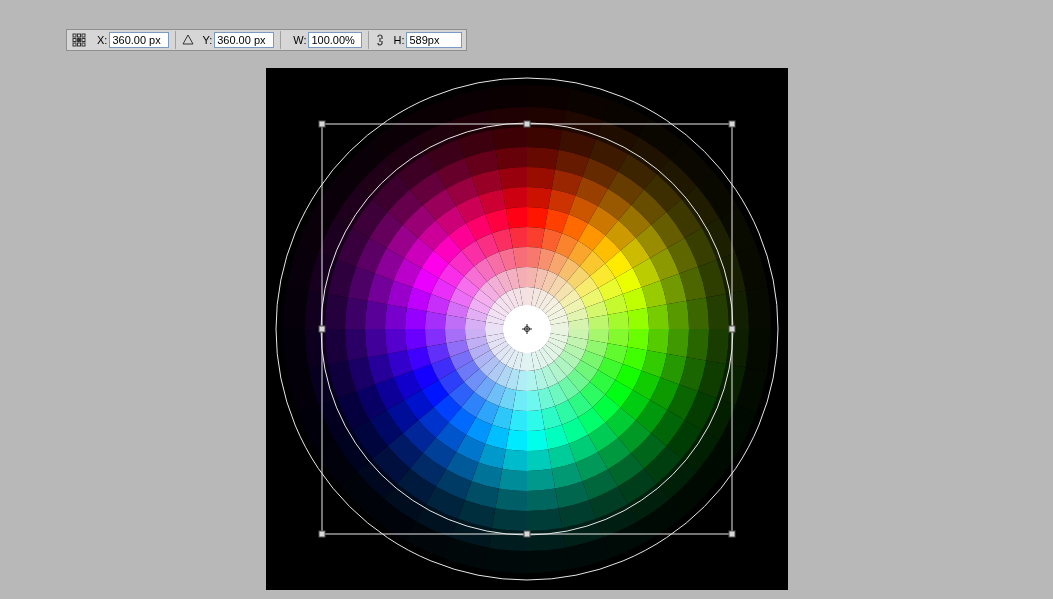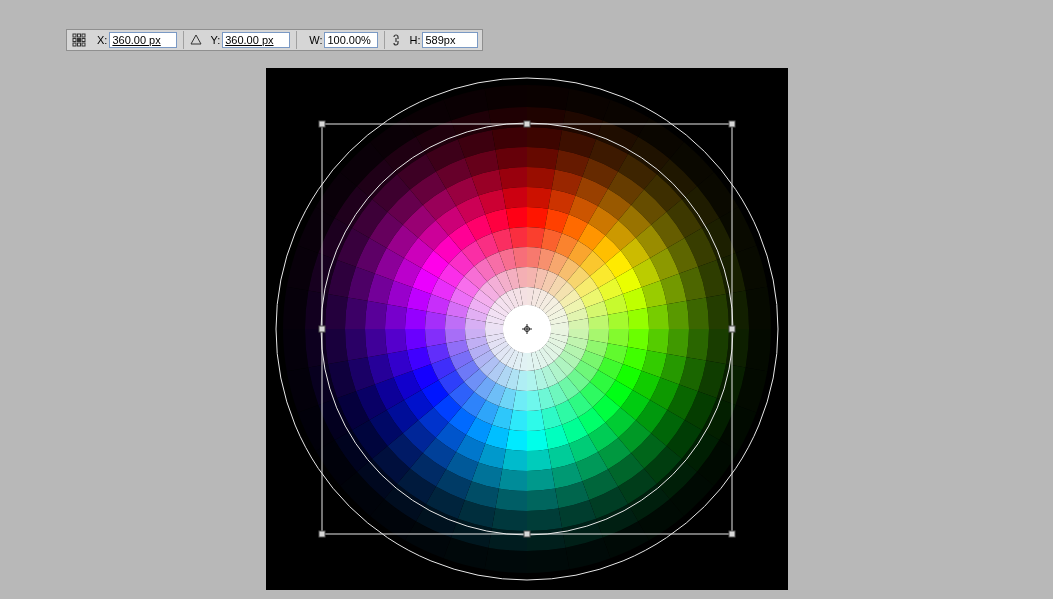--- a/index.html
+++ b/index.html
@@ -2,21 +2,21 @@
 <html><head>
 <meta charset="utf-8">
 <style>
   html,body{margin:0;padding:0;width:1053px;height:599px;background:#b8b8b8;font-family:Tahoma,Arial,sans-serif;font-size:11px;color:#000;overflow:hidden;}
   
   .options-bar{position:absolute;left:66px;top:29px;height:22px;background:#d6d6d6;border:1px solid #8f8f8f;display:flex;align-items:center;padding:0 4px;box-sizing:border-box;}
   .ref-icon{width:16px;height:16px;margin-right:4px;display:flex;align-items:center;justify-content:center;}
   .lbl{margin:0 2px 0 6px;}
   .lbl:first-of-type{margin-left:2px;}
   .val-input{height:16px;border:1px solid #7a99c4;background:#fff;font:inherit;padding:0 2px;box-sizing:border-box;}
-  .wX,.wY{width:68px;text-decoration:underline;}
+  .wX,.wY{width:60px;}
   .wW{width:54px;}
   .wH{width:56px;}
   .sep{width:1px;height:18px;background:#a0a0a0;margin:0 6px;}
   .tri-icon,.link-icon{display:flex;align-items:center;justify-content:center;margin-right:2px;}
   
   .canvas{position:absolute;left:266px;top:68px;width:522px;height:522px;background:#000;}
   .canvas svg{position:absolute;left:0;top:0;}
 </style>
 </head>
 <body>

